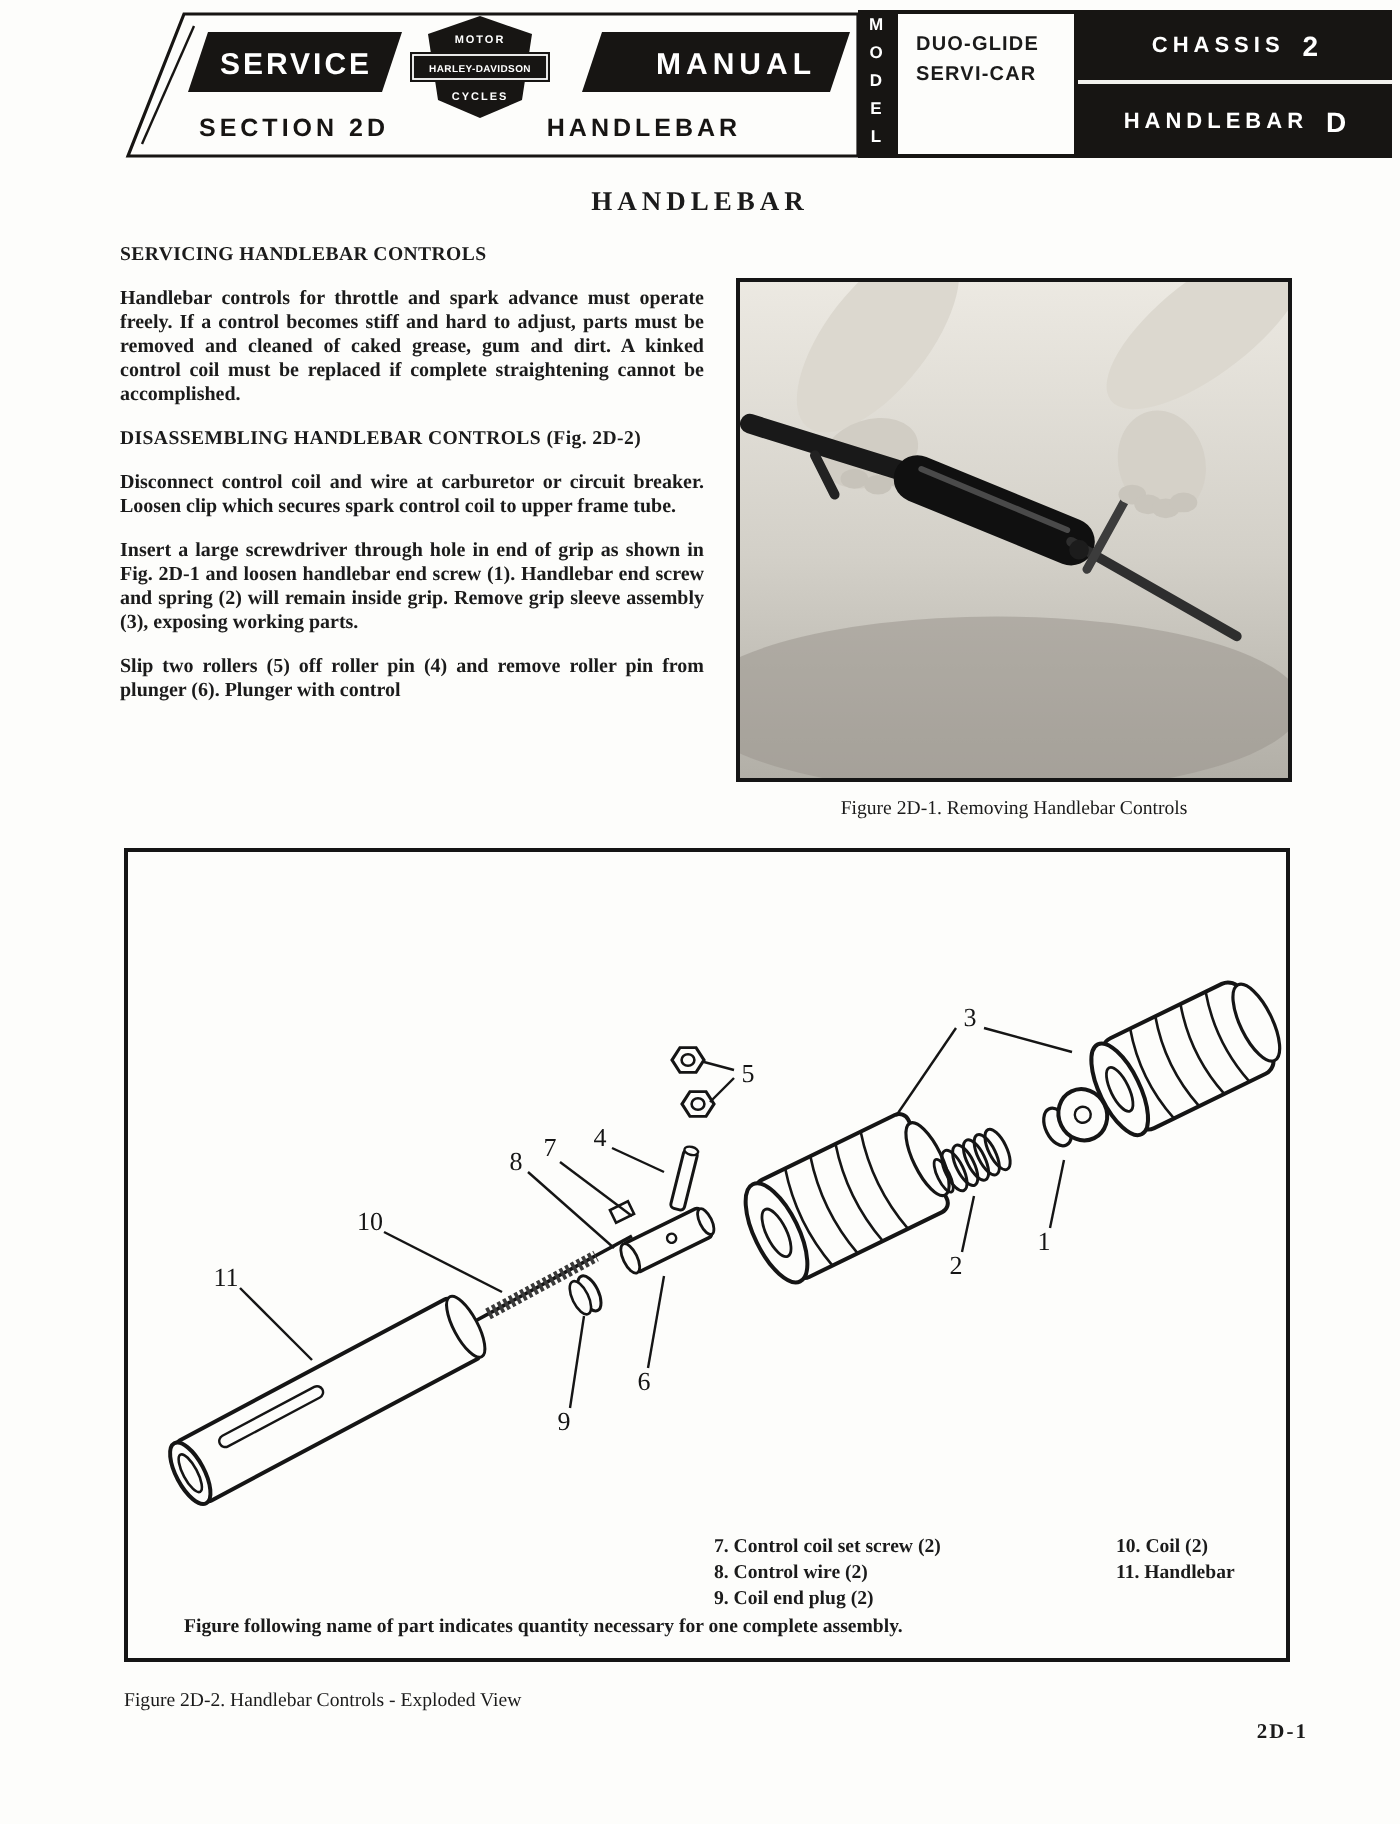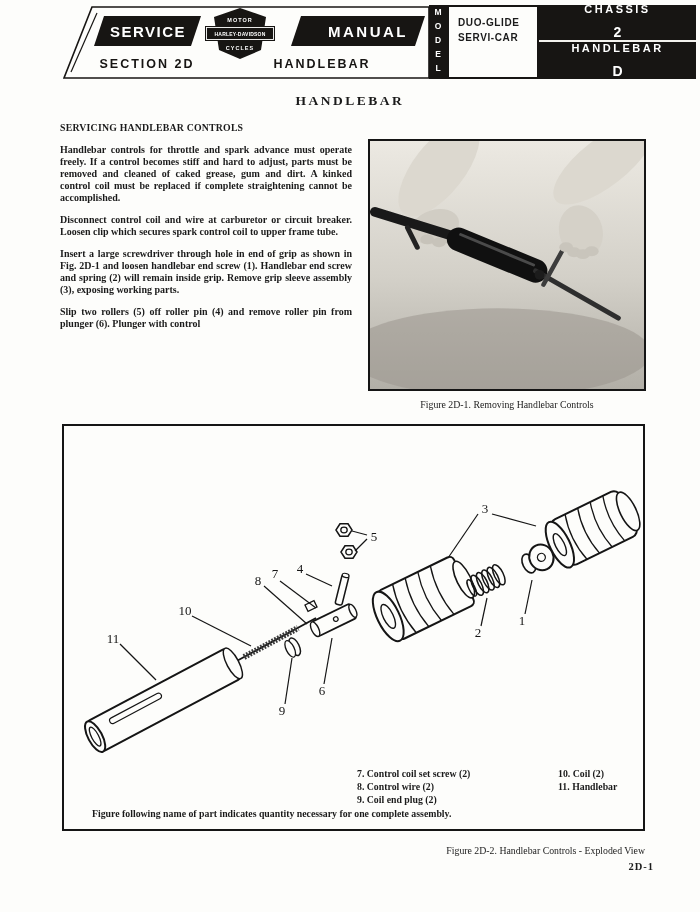--- a/index.html
+++ b/index.html
@@ -25,22 +25,22 @@
     font-family:"Liberation Sans",sans-serif; font-weight:bold;
     font-size:10px; letter-spacing:.6px; line-height:15px;
     padding:8px 0 0 9px;
   }
   .chassis-box{
     position:absolute; left:539px; top:5px; width:157px; height:74px;
     background:#171513; color:#fff;
     font-family:"Liberation Sans",sans-serif; font-weight:bold;
   }
   .chassis-row{
-    height:37px; display:flex; align-items:center; justify-content:flex-end; gap:9px;
-    font-size:11px; letter-spacing:2.5px;flex-direction:column;
+    height:37px; display:flex; align-items:center; justify-content:center; gap:9px;
+    font-size:11px; letter-spacing:2.5px;
   }
   .chassis-row.first{ border-bottom:2px solid #f3f2ee; }
   .chassis-row .big{ font-size:14px; letter-spacing:0; }
   
   .page-title{
     position:absolute; left:0; top:93px; width:700px; text-align:center;
     font-size:13.5px; font-weight:bold; letter-spacing:2.5px;
   }
   .col-left{ position:absolute; left:60px; top:122px; width:292px;font-weight:bold; }
   .subhead{ font-size:9.8px; letter-spacing:.2px; margin-bottom:11px; text-align:justify; }
@@ -60,21 +60,21 @@
     position:absolute; left:62px; top:424px; width:583px; height:407px;
     border:2px solid #151515; background:#fdfdfb;
   }
   .fig2-box svg.diagram{ position:absolute; left:0; top:2px; }
   .legend{ position:absolute; left:0; top:341px; width:100%; height:62px;
     font-size:9.8px; font-weight:bold; }
   .lcol{ position:absolute; top:0; line-height:13px; white-space:nowrap; }
   .lcol.c1{ left:23px; } .lcol.c2{ left:161px; } .lcol.c3{ left:293px; } .lcol.c4{ left:494px; }
   .legend-note{ position:absolute; left:28px; top:41px; white-space:nowrap; }
   .fig2-caption{
-    position:absolute; left:62px; top:845px; width:583px; text-align:right;
+    position:absolute; left:62px; top:845px; width:583px; text-align:left;
     font-size:9.8px;
   }
   .page-num{
     position:absolute; right:46px; top:861px; font-size:10.5px; font-weight:bold;
     letter-spacing:1px;
   }
   .banner-svg{ position:absolute; left:0; top:0; }
   text.banner-band{ font-family:"Liberation Sans",sans-serif; font-weight:bold; fill:#fff; }
   text.banner-sub{ font-family:"Liberation Sans",sans-serif; font-weight:bold; fill:#171513; }
   text.logo-t{ font-family:"Liberation Sans",sans-serif; font-weight:bold; fill:#fff; }
@@ -127,20 +127,21 @@
       <span>HANDLEBAR</span>
       <span class="big">D</span>
     </div>
   </div>
 
   <div class="page-title">HANDLEBAR</div>
 
   <div class="col-left">
     <div class="subhead">SERVICING HANDLEBAR CONTROLS</div>
     <p>Handlebar controls for throttle and spark advance must operate freely.  If a control becomes stiff and hard to adjust, parts must be removed and cleaned of caked grease, gum and dirt.  A kinked control coil must be replaced if complete straightening cannot be accomplished.</p>
+    <div class="subhead">DISASSEMBLING HANDLEBAR CONTROLS (Fig. 2D-2)</div>
     <p>Disconnect control coil and wire at carburetor or circuit breaker.  Loosen clip which secures spark control coil to upper frame tube.</p>
     <p>Insert a large screwdriver through hole in end of grip as shown in Fig. 2D-1 and loosen handlebar end screw (1).  Handlebar end screw and spring (2) will remain inside grip.  Remove grip sleeve assembly (3), exposing working parts.</p>
     <p>Slip two rollers (5) off roller pin (4) and remove roller pin from plunger (6).  Plunger with control</p>
   </div>
 
   <div class="photo-box">
     <svg viewBox="0 0 278 252" preserveAspectRatio="none">
       <defs>
         <linearGradient id="bgGrad" x1="0" y1="0" x2="0" y2="1">
           <stop offset="0" stop-color="#ece9e2"></stop>

